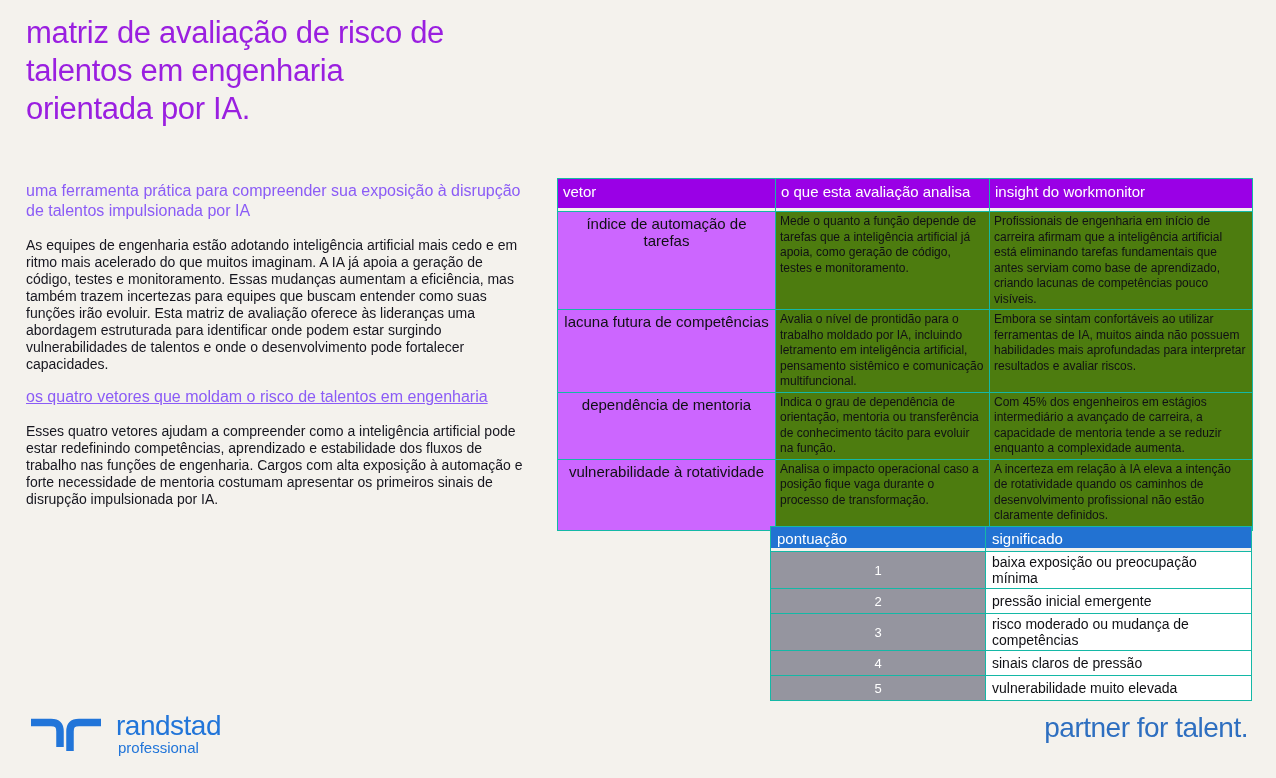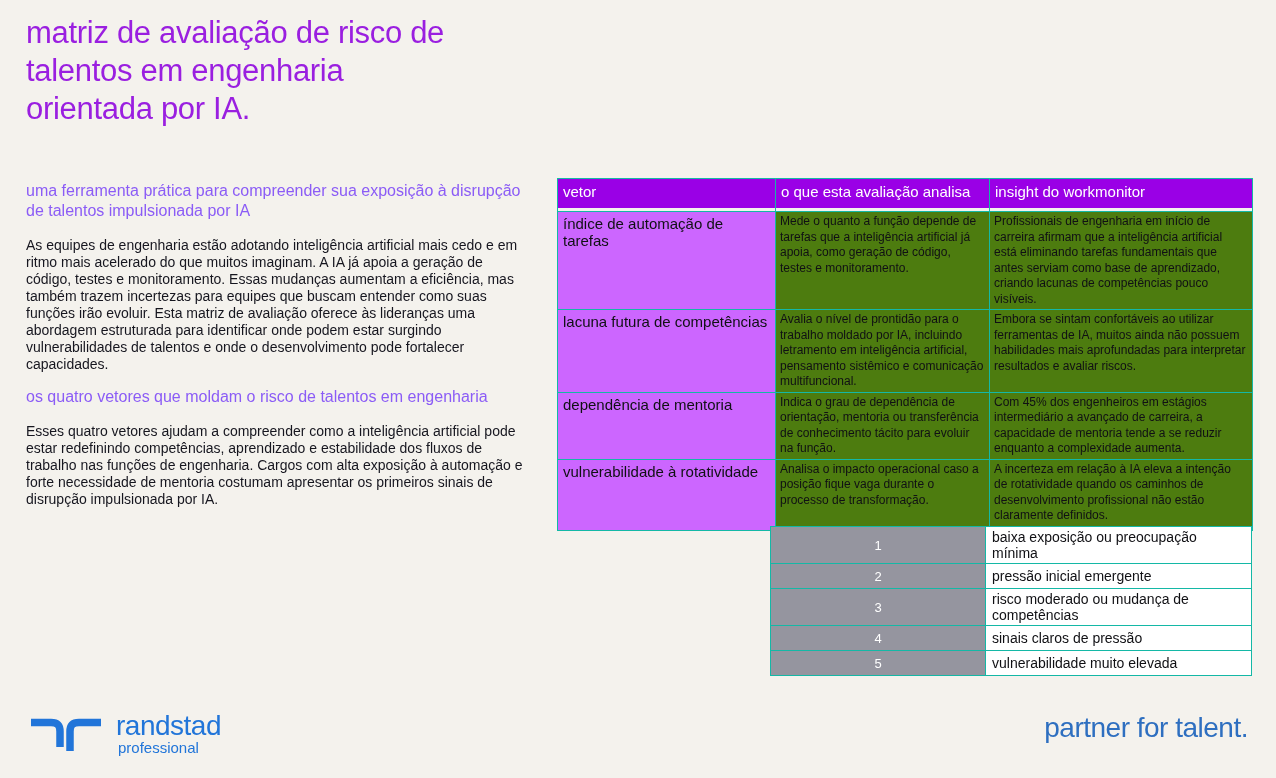--- a/index.html
+++ b/index.html
@@ -20,36 +20,36 @@
   .intro {
     position:absolute; left:26px; top:181px; width:503px;
   }
   .intro h2 {
     color:#8b5cf6; font-size:16px; line-height:20px;
     font-weight:normal; margin:0 0 3px 0;
   }
   .intro p {
     font-size:14px; line-height:17px; margin:16px 0 14px 0;
   }
-  .intro .second-heading { margin-top:4px; }
+  .intro .second-heading { margin-top:4px;text-decoration:underline; }
 
   table { border-collapse:collapse; table-layout:fixed; }
   th, td { border:1px solid #14b8a6; }
 
   .tbl1 { position:absolute; left:557px; top:178px; width:695px; }
   .tbl1 th {
     background:#9a00e6; color:#ffffff;
     font-size:15px; font-weight:normal; text-align:left;
     vertical-align:top; padding:4px 5px; height:33px;
     box-shadow: inset 0 -3px 0 #f4f2ed;
   }
   .tbl1 td { vertical-align:top; }
   .tbl1 td.vector {
     background:#cc66ff; color:#101014;
-    font-size:15px; padding:3px 5px;
+    font-size:15px; padding:3px 5px;text-align:center;
   }
   .tbl1 td.desc {
     background:#4d7c0f; color:#101014;
     font-size:12px; line-height:15.5px; padding:2px 5px 2px 4px;
   }
 
   .tbl2 { position:absolute; left:770px; top:526px; width:481px; }
   .tbl2 th {
     background:#2272d2; color:#ffffff;
     font-size:15px; font-weight:normal; text-align:left;
@@ -135,20 +135,24 @@
   </tbody>
 </table>
 
 <table class="tbl2">
   <colgroup>
       <col style="width:215px">
       <col style="width:266px">
     </colgroup>
   <tbody>
     <tr>
+      <th>pontuação</th>
+      <th>significado</th>
+    </tr>
+    <tr>
       <td class="score">1</td>
       <td class="meaning">baixa exposição ou preocupação mínima</td>
     </tr>
     <tr>
       <td class="score">2</td>
       <td class="meaning">pressão inicial emergente</td>
     </tr>
     <tr>
       <td class="score">3</td>
       <td class="meaning">risco moderado ou mudança de competências</td>

